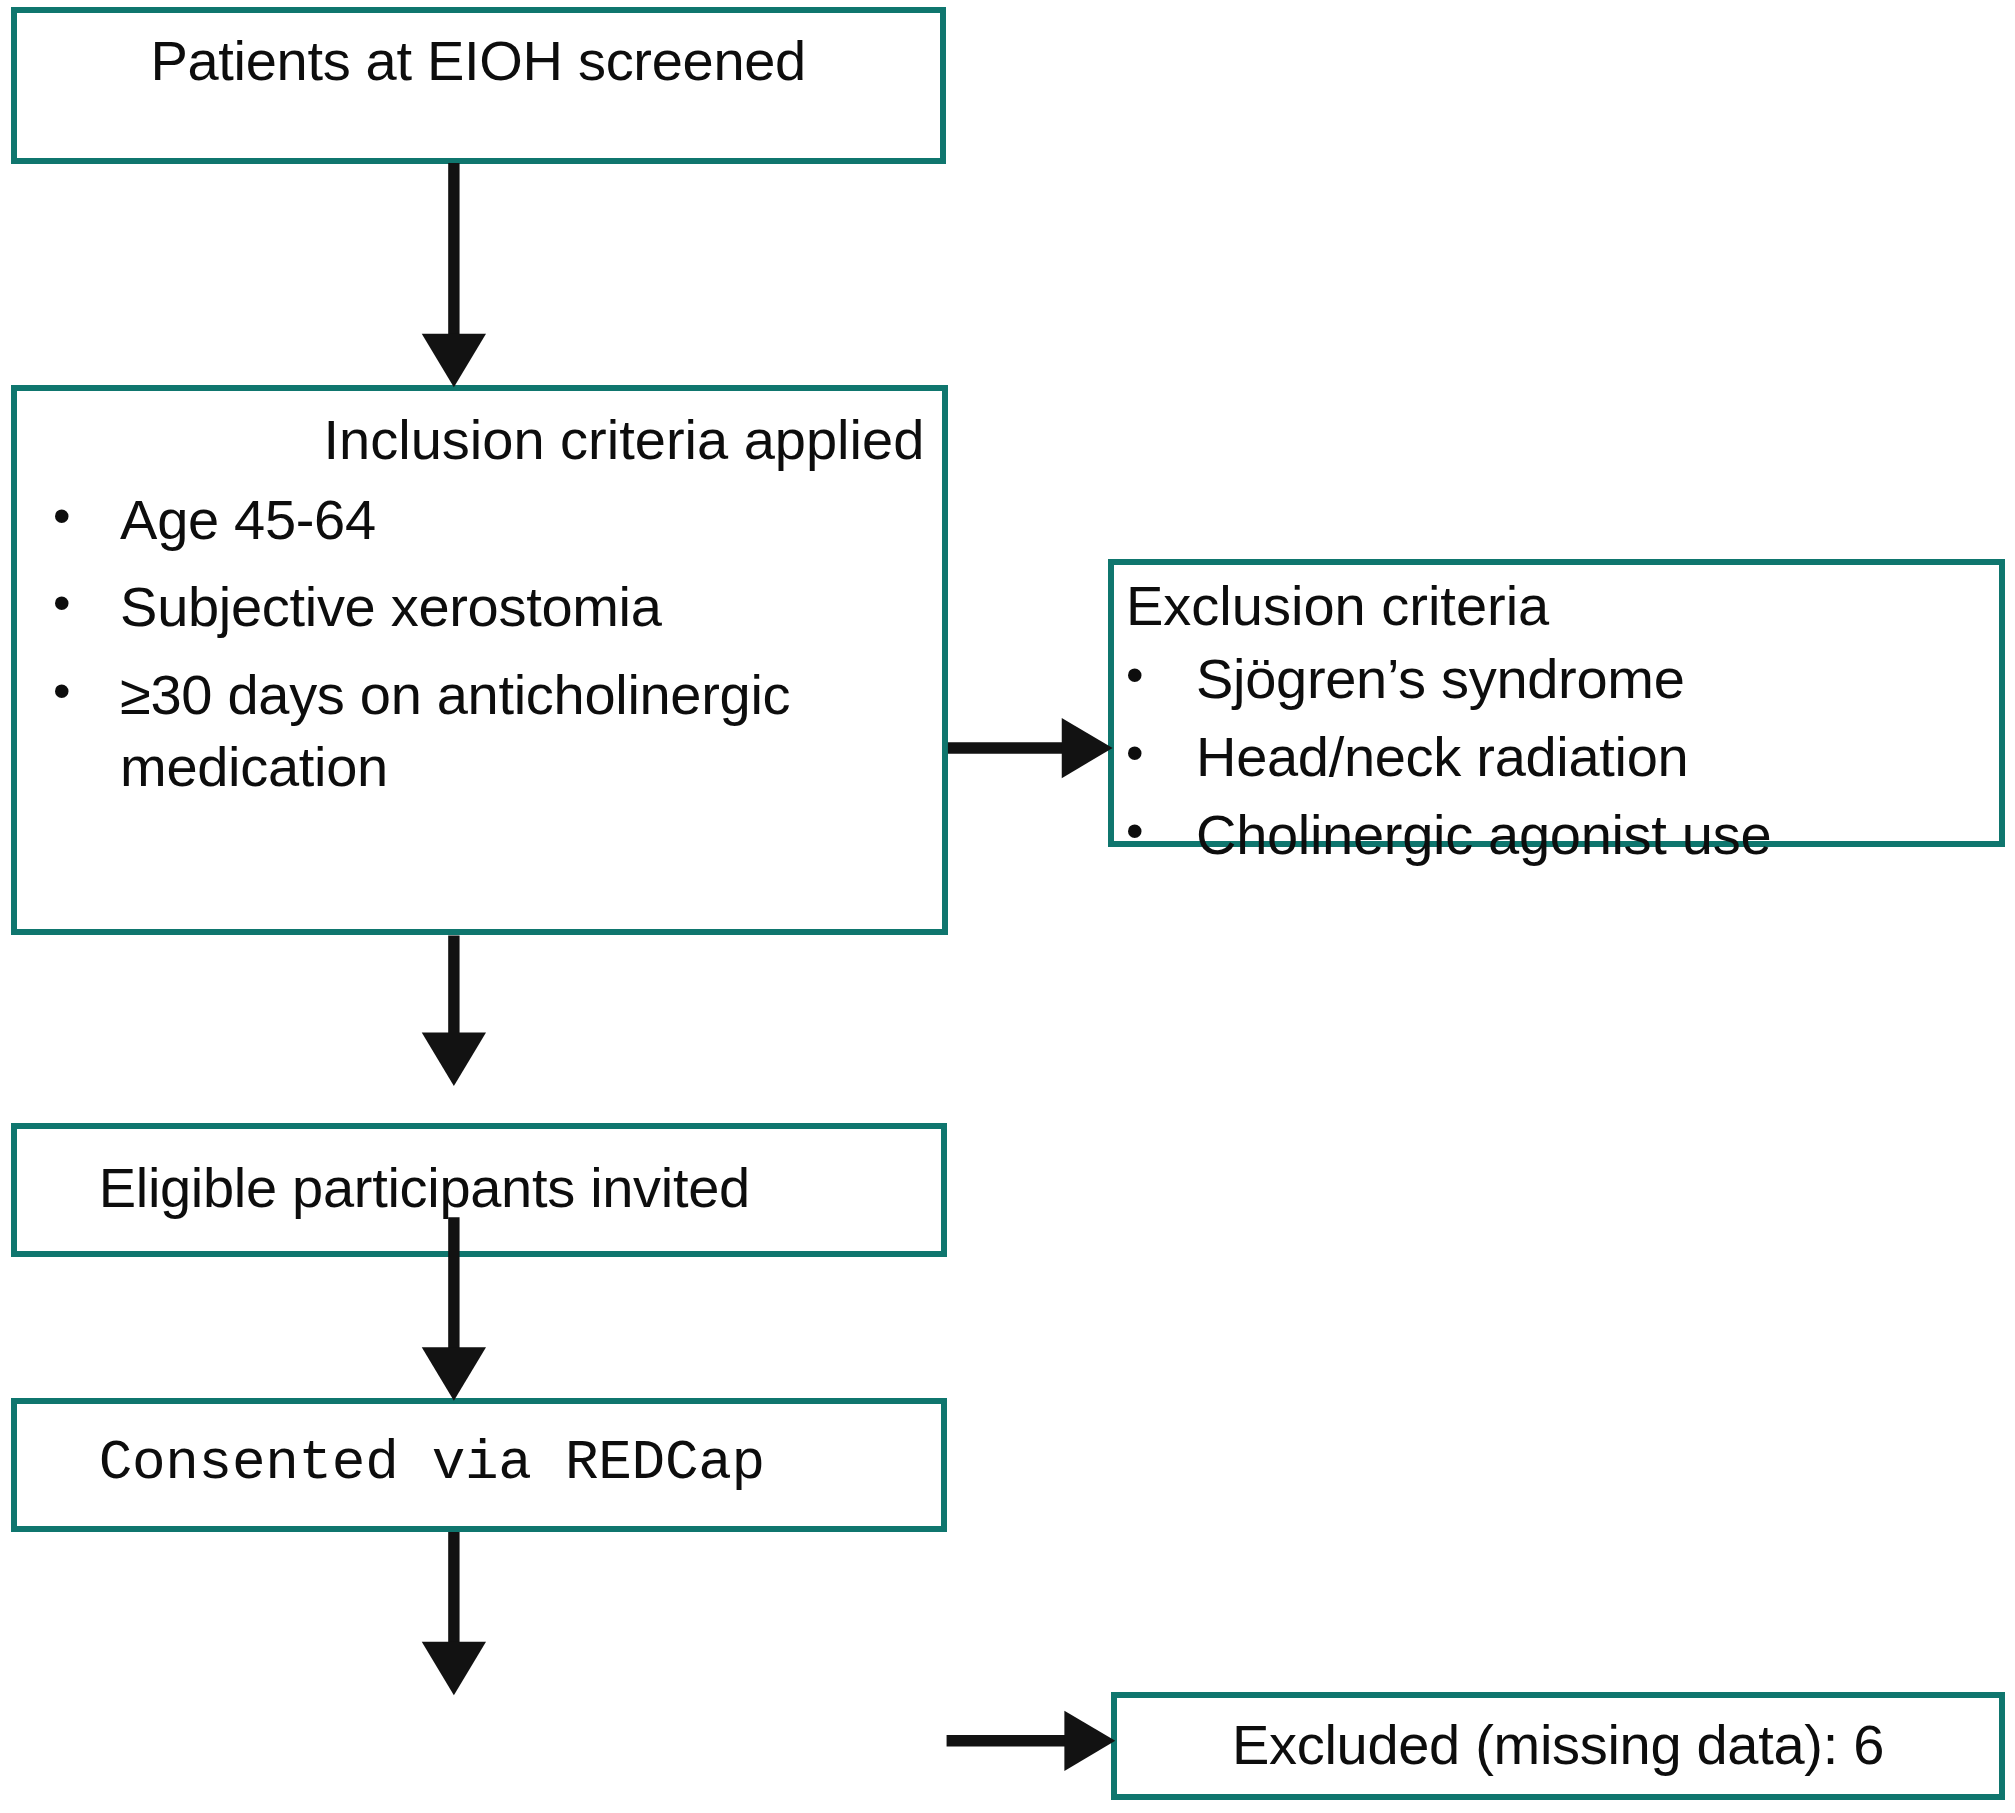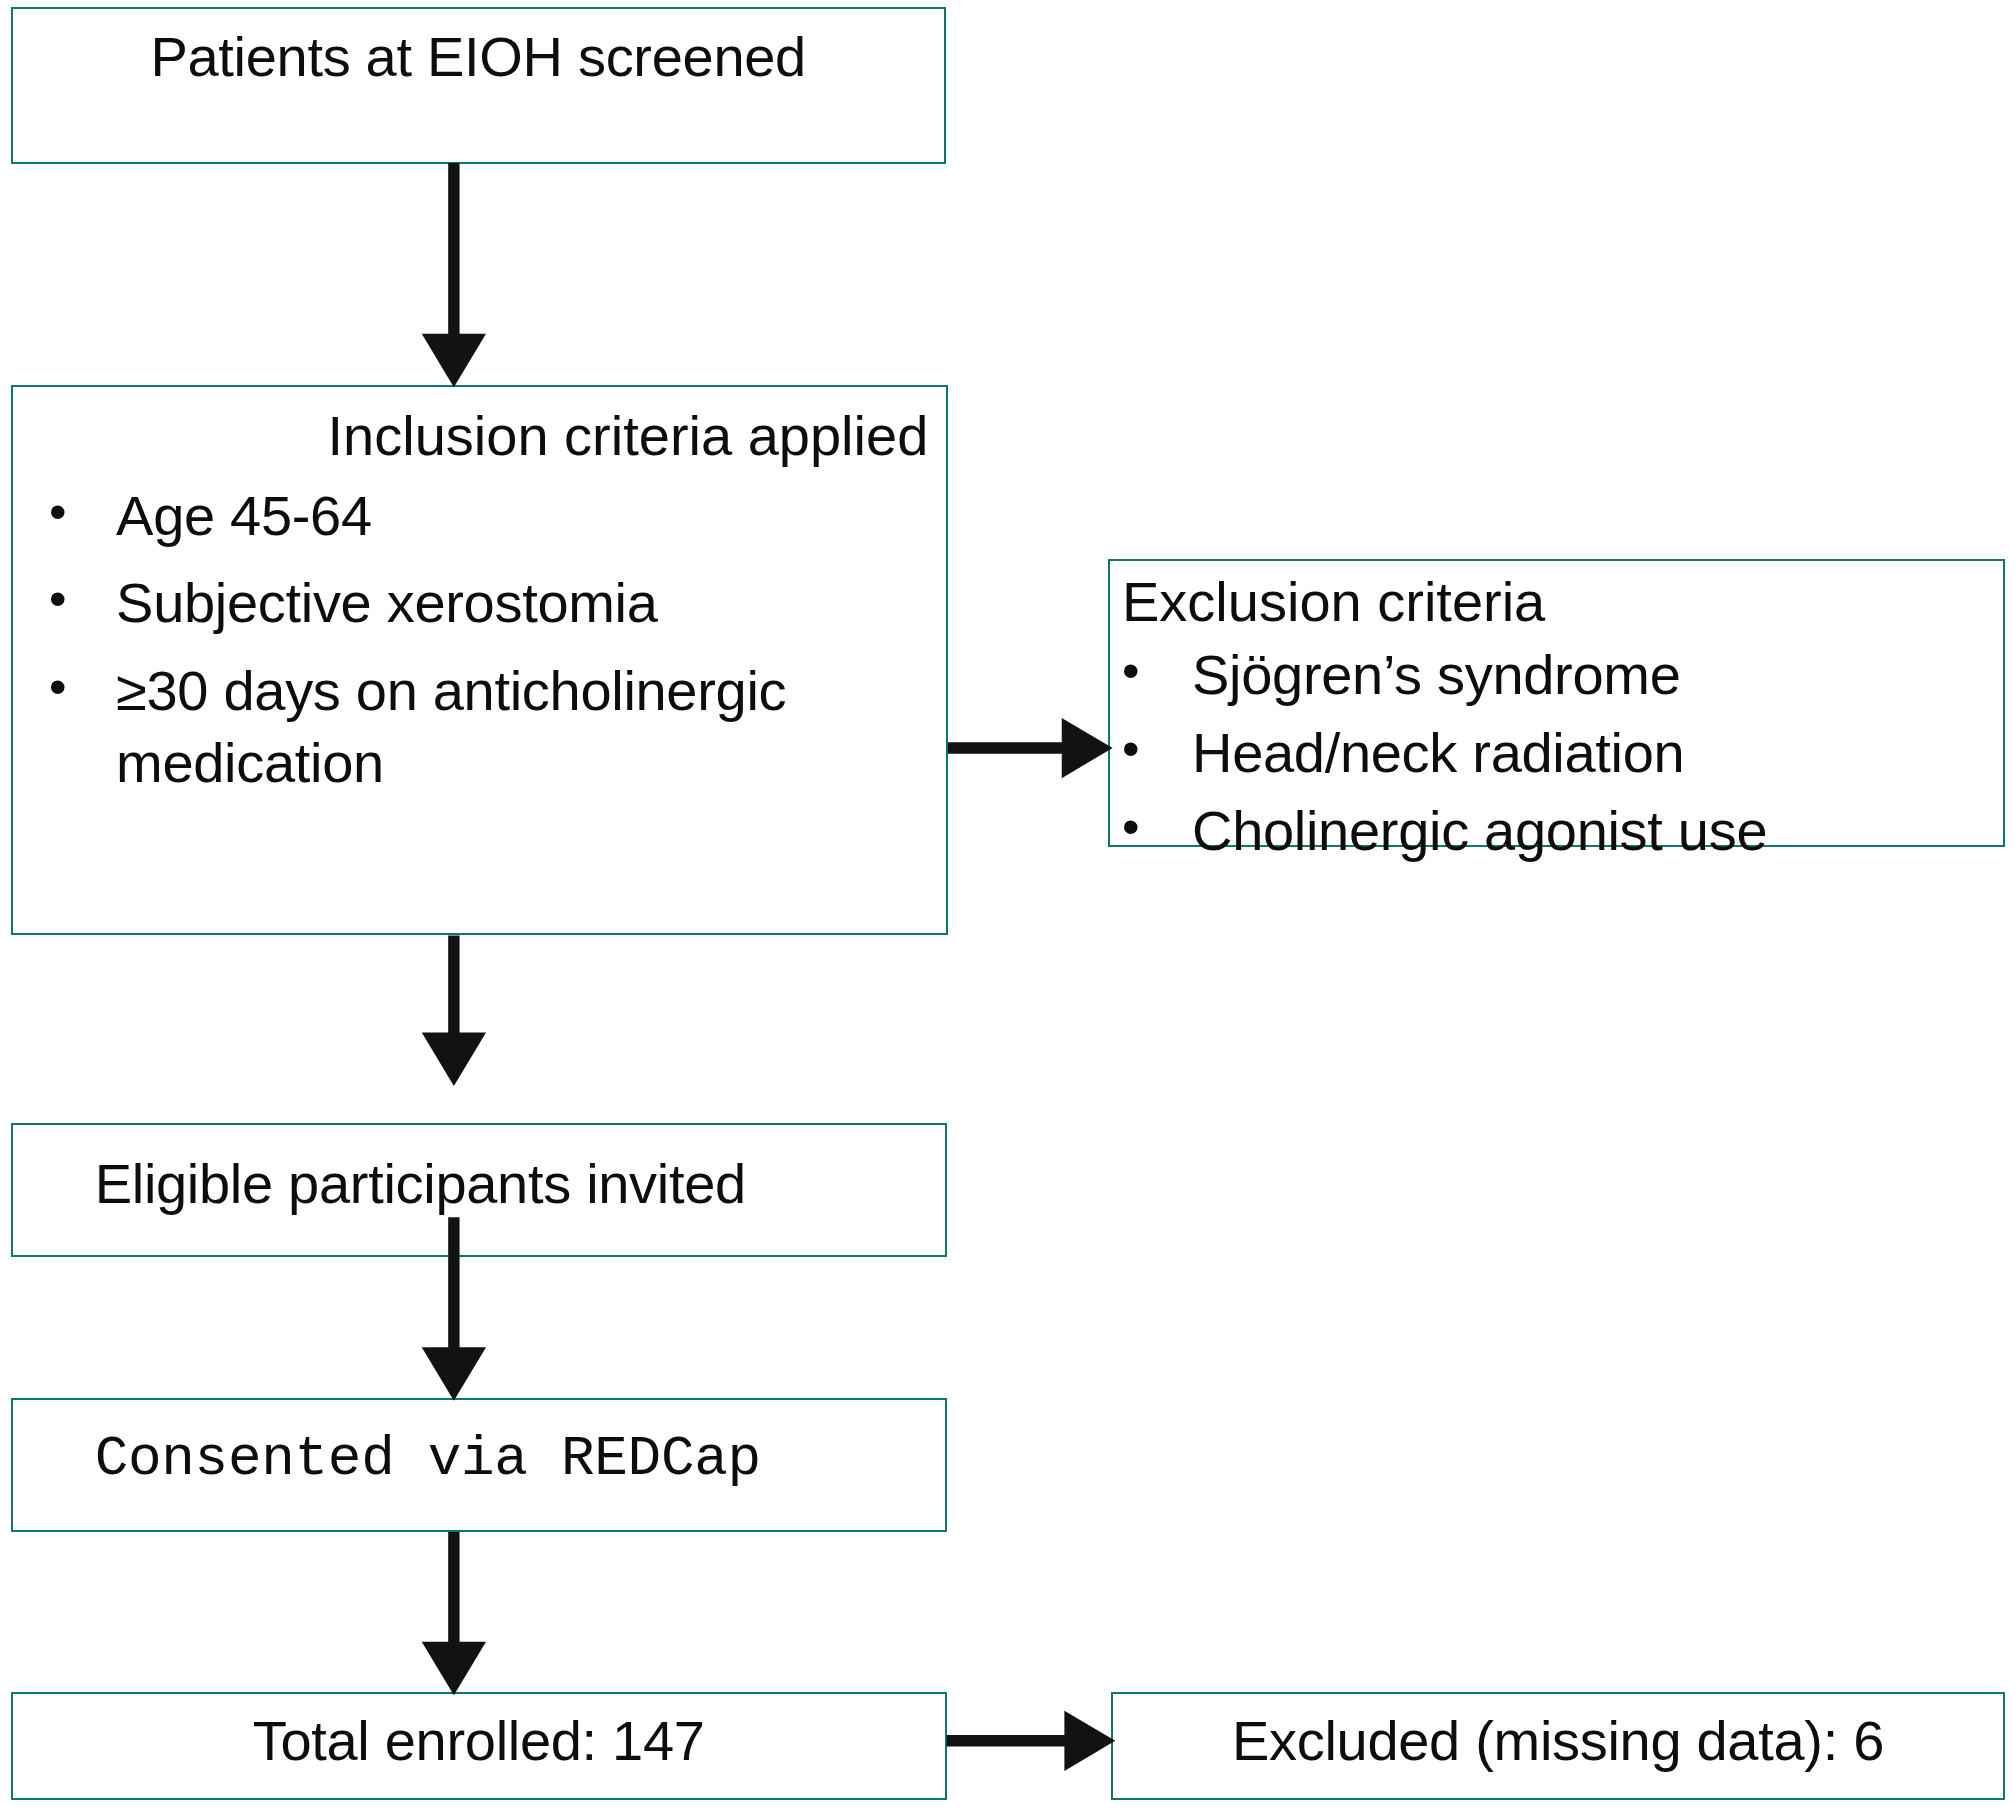--- a/index.html
+++ b/index.html
@@ -14,21 +14,21 @@
     height: 1814px;
     background: #ffffff;
     overflow: hidden;
     font-family: "Liberation Sans", "DejaVu Sans", sans-serif;
     color: #0d0d0d;
   }
   .node {
     position: absolute;
     box-sizing: border-box;
     background: #ffffff;
-    border: 2px solid #0f766e;
+    border: 6px solid #0f766e;
   }
   .node-title {
     display: block;
     text-align: center;
     white-space: nowrap;
     font-size: 56px;
     line-height: 1.22;
     letter-spacing: -0.3px;
   }
   .node-title.left {
@@ -148,25 +148,20 @@
       <span class="node-title left">Eligible participants invited</span>
     </div>
   </div>
 
   <div class="node" id="node-consented">
     <div class="stack">
       <span class="node-title left">Consented via REDCap</span>
     </div>
   </div>
 
-  <div class="node" id="node-enrolled">
-    <div class="stack">
-      <span class="node-title">Total enrolled: 147</span>
-    </div>
-  </div>
 
   <div class="node" id="node-excluded">
     <div class="stack">
       <span class="node-title">Excluded (missing data): 6</span>
     </div>
   </div>
 
   <div class="conn" style="left:0; top:0; width:2015px; height:1814px;">
     <svg width="2015" height="1814" viewBox="0 0 3010 2709">
 

